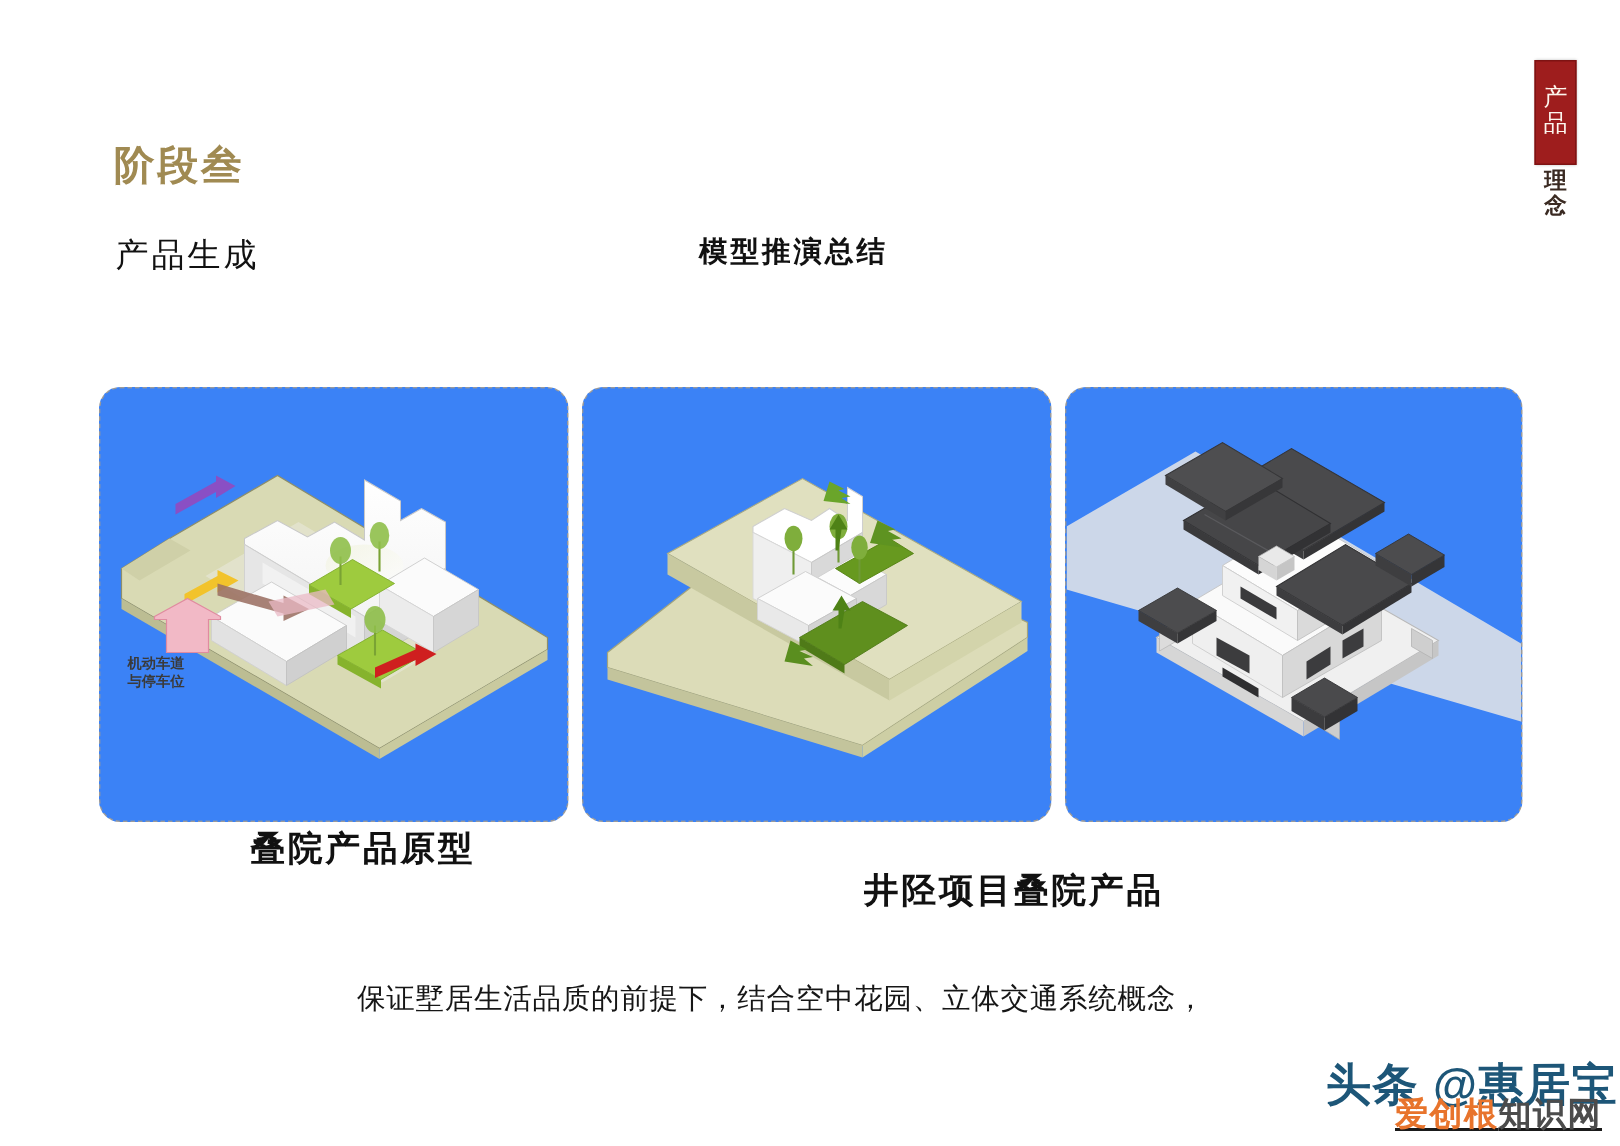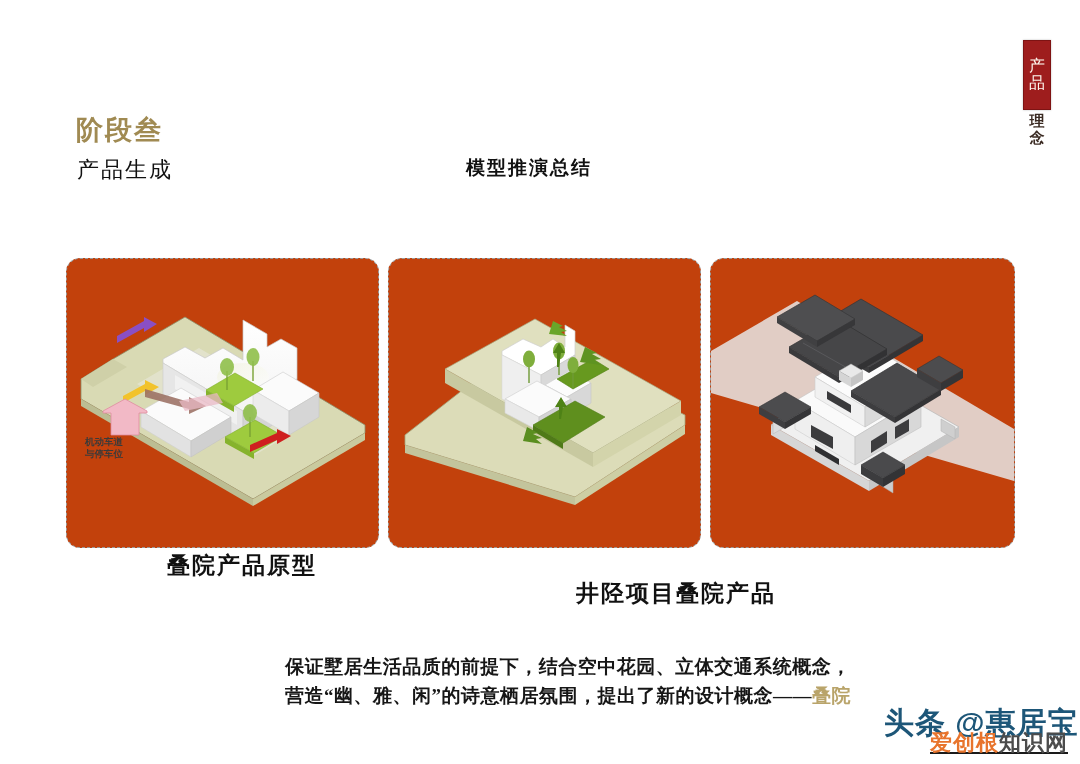--- a/index.html
+++ b/index.html
@@ -32,56 +32,55 @@
   }
   #brand-tag .sub span{display:block;}
 
   
   #stage-label{
     position:absolute;left:76px;top:92px;
     font-size:27px;font-weight:bold;letter-spacing:2px;
     color:#a08a52;
     font-family:"Liberation Serif","DejaVu Serif",serif;
     text-shadow:0 1px 0 rgba(255,255,255,.6);
-    margin-top:20px;
   }
   #title-left{
     position:absolute;left:77px;top:155px;
     font-size:22px;font-weight:normal;letter-spacing:2px;color:#111;
   }
   #title-right{
     position:absolute;left:466px;top:155px;
     font-size:19px;font-weight:bold;letter-spacing:2px;color:#111;
   }
 
   
   .panel{
     position:absolute;top:258px;height:288px;
     border:1px dashed #9a9a9a;border-radius:14px;
-    background:#c2410c;overflow:hidden;
+    background:#3b82f6;overflow:hidden;
   }
   #panel-1{left:66px;width:311px;}
   #panel-2{left:388px;width:311px;}
   #panel-3{left:710px;width:303px;}
 
   .panel svg{display:block;width:100%;height:100%;}
 
   
   .caption{
     position:absolute;font-size:23px;font-weight:bold;color:#111;
     letter-spacing:2px;
   }
   #caption-1{left:128px;top:550px;margin-left:39px;}
   #caption-2{left:576px;top:578px;}
 
   
   #summary{
     position:absolute;left:238px;top:652px;width:660px;
     font-size:19px;line-height:1.55;color:#161616;
-    font-weight:bold;letter-spacing:.5px;text-align:center;
+    font-weight:normal;letter-spacing:.5px;
   }
   #summary .line{white-space:nowrap;}
   #summary .accent{color:#b9a46a;}
 
   
   #wm-toutiao{
     position:absolute;left:884px;top:703px;
     font-size:30px;font-weight:bold;color:#0c4a6e;letter-spacing:1px;
     font-family:"Liberation Sans","DejaVu Sans",sans-serif;
     opacity:.93;white-space:nowrap;
@@ -345,19 +344,18 @@
       <polygon points="140,119 152,112 152,121 140,128" fill="#c5c5c5"></polygon>
     </g>
   </svg>
 </div>
 
 <div class="caption" id="caption-1">叠院产品原型</div>
 <div class="caption" id="caption-2">井陉项目叠院产品</div>
 
 <div id="summary">
   <div class="line">保证墅居生活品质的前提下，结合空中花园、立体交通系统概念，</div>
-  <div class="line"><span>营造“幽、雅、闲”的诗意栖居氛围，提出了新的设计概念——</span><span class="accent">叠院</span></div>
 </div>
 
 <div id="wm-toutiao">头条 @惠居宝</div>
 <div id="wm-site">
   <span class="orange">爱创根</span><span class="grey">知识网</span>
 </div>
 
 </body></html>

